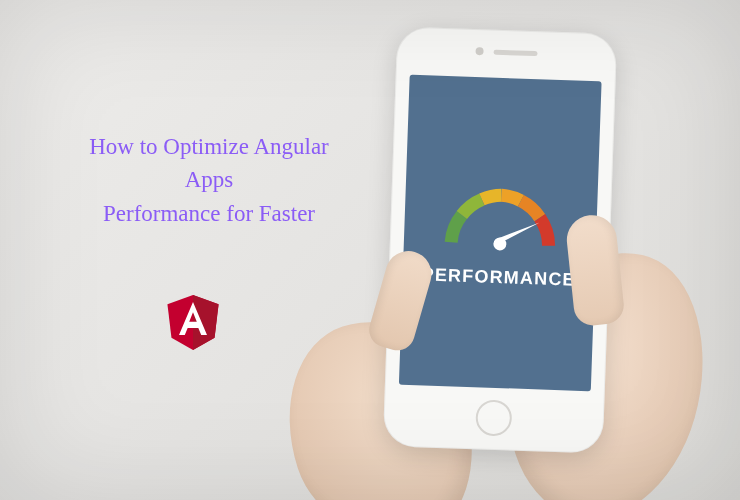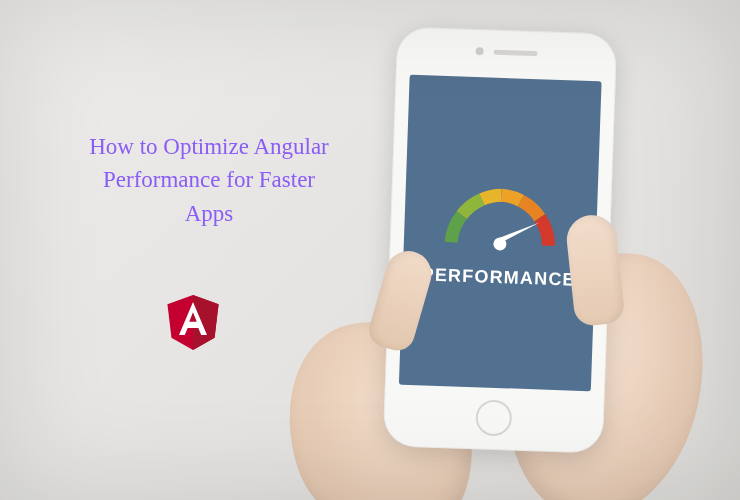--- a/index.html
+++ b/index.html
@@ -154,22 +154,22 @@
       inset: 0;
       pointer-events: none;
       box-shadow: inset 0 0 110px rgba(0,0,0,0.12);
     }
   </style>
 </head>
 <body>
 
 <div class="text-block">
   <div>How to Optimize Angular</div>
+  <div>Apps</div>
   <div>Performance for Faster</div>
-  <div>Apps</div>
 </div>
 
 <div class="angular-logo">
   <svg viewBox="0 0 250 270" width="56" height="60">
     <polygon points="125,0 10,42 28,192 125,248 222,192 240,42" fill="#c3002f"></polygon>
     <polygon points="125,0 125,248 222,192 240,42" fill="#a6122c"></polygon>
     <path d="M125 32 L62 180 h26 l13 -32 h48 l13 32 h26 Z M125 78 l17 42 h-34 Z" fill="#ffffff"></path>
   </svg>
 </div>
 

